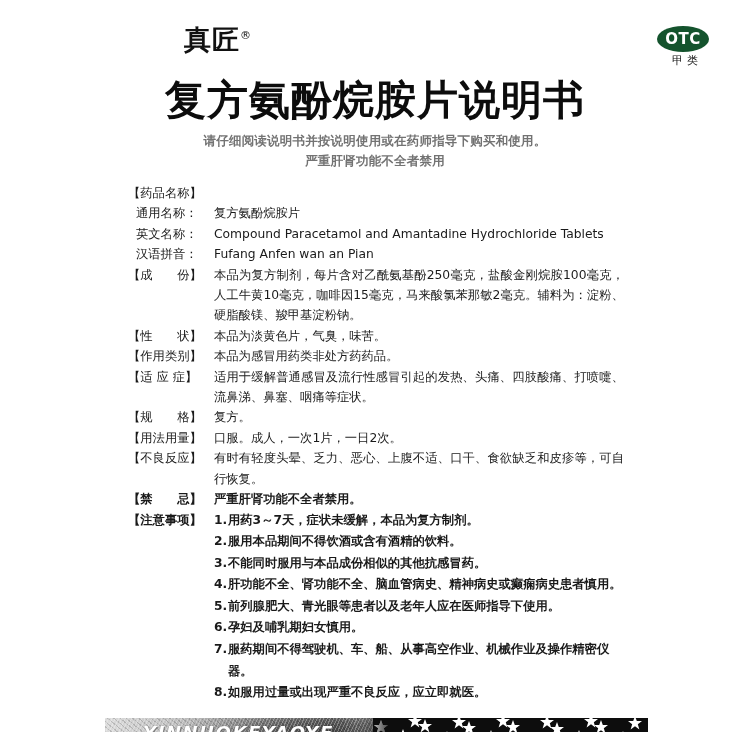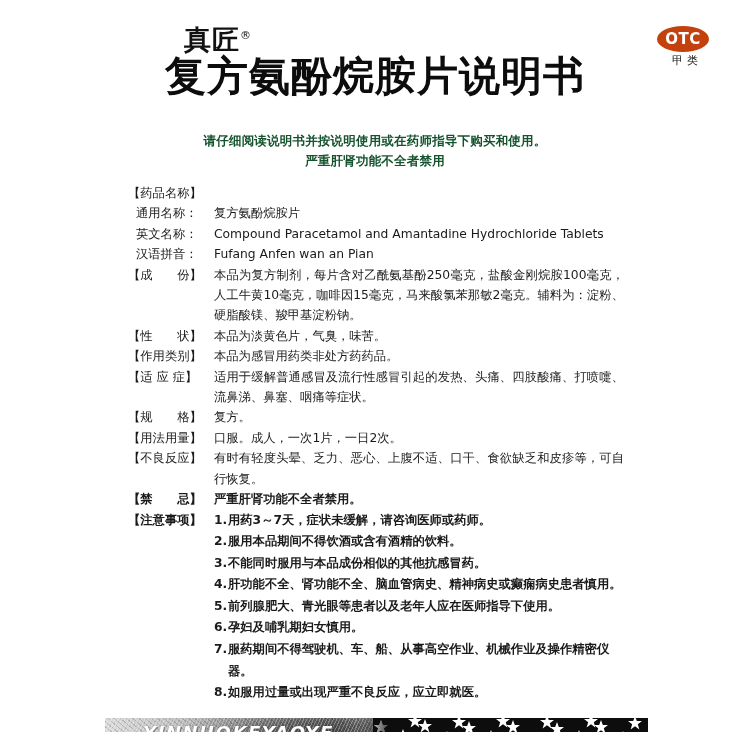--- a/index.html
+++ b/index.html
@@ -45,21 +45,21 @@
   .otc-badge {
     position: absolute;
     right: 93px;
     top: 26px;
     width: 56px;
     text-align: center;
   }
   .otc-ellipse {
     width: 52px;
     height: 26px;
-    background: #c2410c;
+    background: #14532d;
     border-radius: 50%;
     color: #fff;
     font-size: 15px;
     font-weight: bold;
     line-height: 26px;
     letter-spacing: 0.5px;
     text-align: center;
   }
   .otc-sub {
     margin-top: 1px;
@@ -68,41 +68,41 @@
     letter-spacing: 4px;
     text-indent: 4px;
     font-weight: normal;
     font-family: Liberation Serif, serif;
   }
 
   
   .doc-title {
     position: absolute;
     left: 0;
-    top: 52px;
+    top: 76px;
     width: 750px;
     text-align: center;
     font-size: 41px;
     font-weight: bold;
     letter-spacing: 1px;
     color: #0c0c0c;
     line-height: 1.18;
   }
 
   .subtitle-block {
     position: absolute;
     left: 0;
     top: 131px;
     width: 750px;
     text-align: center;
   }
   .subtitle-line {
     font-size: 12.5px;
     font-weight: bold;
-    color: #14532d;
+    color: #737373;
     line-height: 1.6;
     letter-spacing: 0.2px;
   }
 
   
   .content {
     position: absolute;
     left: 128px;
     top: 183px;
     width: 496px;
@@ -325,21 +325,21 @@
     <div class="row bold">
       <span class="label">【禁　　忌】</span>
       <span class="value">严重肝肾功能不全者禁用。</span>
     </div>
   </div>
 
   <div class="section">
     <div class="notice-first">
       <span class="label">【注意事项】</span>
       <span class="num" style="flex:0 0 auto;width:14px;">1.</span>
-      <span class="txt" style="flex:1 1 auto;">用药3～7天，症状未缓解，请咨询医师或药师。</span>
+      <span class="txt" style="flex:1 1 auto;">用药3～7天，症状未缓解，本品为复方制剂。</span>
     </div>
     <div class="hang bold">
       <div class="notice-item">
         <span class="num">2.</span>
         <span class="txt">服用本品期间不得饮酒或含有酒精的饮料。</span>
       </div>
       <div class="notice-item">
         <span class="num">3.</span>
         <span class="txt">不能同时服用与本品成份相似的其他抗感冒药。</span>
       </div>

